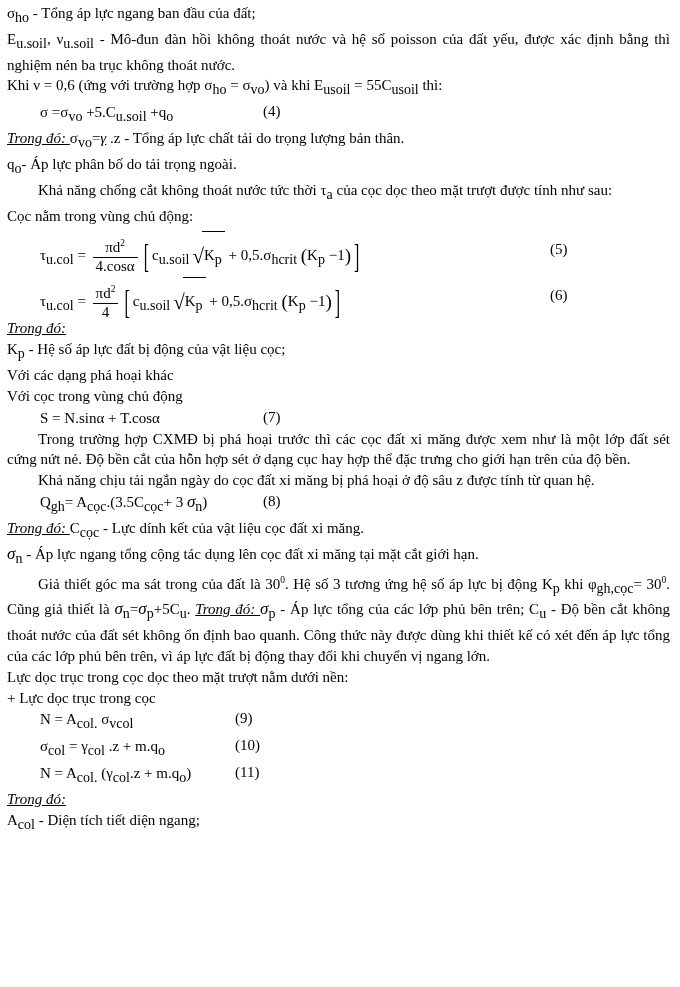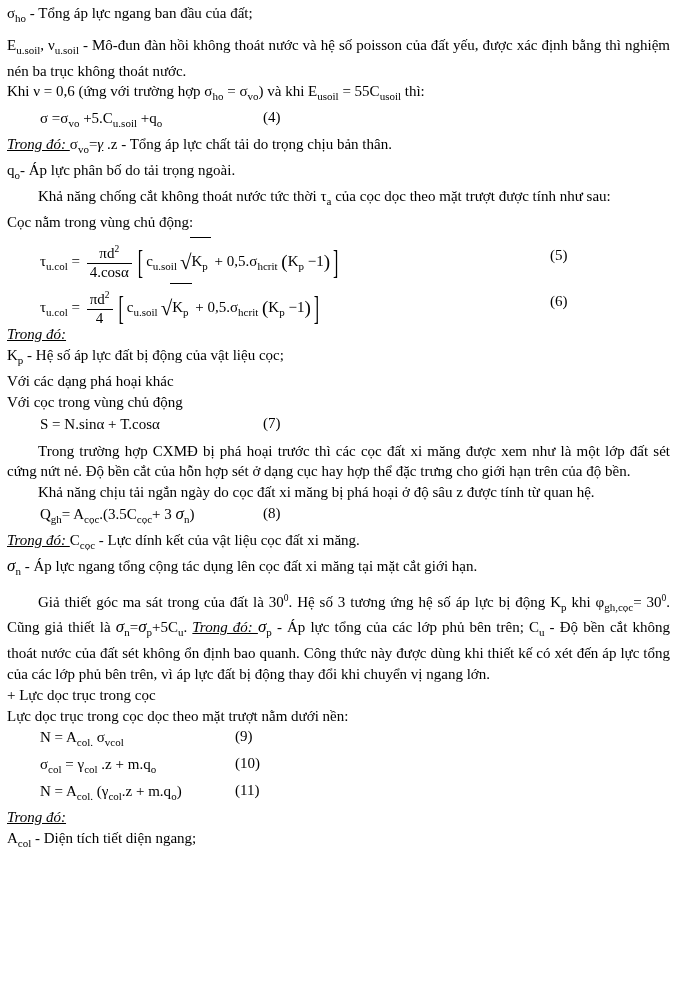--- a/index.html
+++ b/index.html
@@ -5,27 +5,27 @@
   html, body { margin: 0; padding: 0; }
   body {
     width: 680px; height: 987px;
     background: #ffffff; color: #000000;
     font-family: "Liberation Serif", "DejaVu Serif", serif;
     font-size: 15px;
     overflow: hidden;
   }
   .doc { padding: 3px 10px 0 7px; }
   .line { position: relative; line-height: 20.8px; }
-  .justify { text-align: justify; margin-top: 6px; }
+  .justify { text-align: justify; }
   .indent { text-indent: 31px; }
   .formula { padding-left: 33px; line-height: 22px; }
   .formula.tall { line-height: 46px; height: 46px; white-space: nowrap; }
   .it { font-style: italic; text-decoration: underline; }
   .lg { font-style: italic; font-size: 17px; }
-  .sb { font-size: 11px; vertical-align: -4px; }
+  .sb { font-size: 14px; vertical-align: -4px; }
   .sp { font-size: 9.5px; vertical-align: 6px; }
   .frac { display: inline-block; text-align: center; vertical-align: middle; margin: 12px 3px; line-height: 1.15; }
   .frac .fn, .frac .fd { display: block; padding: 0 3px; }
   .frac .fd { border-top: 1.3px solid #000; }
   .sqrt { display: inline-block; white-space: nowrap; margin-left: 3px; }
   .sqrt .rad { font-size: 21px; line-height: 1; vertical-align: -3px; margin-right: -2px; }
   .sqrt .rc { border-top: 1.3px solid #000; display: inline-block; padding: 0 3px 0 2px; }
   .br { display: inline-block; transform: scaleY(2.05); font-size: 16px; margin: 0 3px; vertical-align: middle; }
   .pr { font-size: 19px; vertical-align: -2px; }
   .eqnum { position: absolute; top: 0; line-height: 20.8px; }
@@ -36,38 +36,38 @@
 </style>
 </head>
 <body>
 
 <div class="doc">
   <div>
       <div class="line para"><span>σ</span><span class="sb">ho</span><span> - Tổng áp lực ngang ban đầu của đất;</span></div>
       <div class="line para justify"><span>E</span><span class="sb">u.soil</span><span>, ν</span><span class="sb">u.soil</span><span> - Mô-đun đàn hồi không thoát nước và hệ số poisson của đất yếu, được xác định bằng thì nghiệm nén ba trục không thoát nước.</span></div>
       <div class="line para"><span>Khi ν = 0,6 (ứng với trường hợp σ</span><span class="sb">ho</span><span> = σ</span><span class="sb">vo</span><span>) và khi E</span><span class="sb">usoil</span><span> = 55C</span><span class="sb">usoil</span><span> thì:</span></div>
       <div class="line formula"><span>σ =σ</span><span class="sb">vo</span><span> +5.C</span><span class="sb">u.soil</span><span> +q</span><span class="sb">o</span><span class="eqnum mid">(4)</span></div>
-      <div class="line para"><span class="it">Trong đó: </span><span>σ</span><span class="sb">vo</span><span>=</span><span class="it">γ</span><span> .z - Tổng áp lực chất tải do trọng chịu bản thân.</span></div>
+      <div class="line para"><span class="it">Trong đó: </span><span>σ</span><span class="sb">vo</span><span>=</span><span class="it">γ</span><span> .z - Tổng áp lực chất tải do trọng lượng bản thân.</span></div>
       <div class="line para"><span>q</span><span class="sb">o</span><span>- Áp lực phân bố do tải trọng ngoài.</span></div>
       <div class="line para indent"><span>Khả năng chống cắt không thoát nước tức thời τ</span><span class="sb">a</span><span> của cọc dọc theo mặt trượt được tính như sau:</span></div>
       <div class="line para"><span>Cọc nằm trong vùng chủ động:</span></div>
       <div class="line formula tall"><span>τ</span><span class="sb">u.col</span><span> = </span><span class="frac"><span class="fn"><span>πd</span><span class="sp">2</span></span><span class="fd"><span>4.cosα</span></span></span><span class="br">[</span><span>c</span><span class="sb">u.soil</span><span class="sqrt"><span class="rad">√</span><span class="rc"><span>K</span><span class="sb">p</span></span></span><span> + 0,5.σ</span><span class="sb">hcrit</span><span> </span><span class="pr">(</span><span>K</span><span class="sb">p</span><span> −1</span><span class="pr">)</span><span class="br">]</span><span class="eqnum right">(5)</span></div>
       <div class="line formula tall"><span>τ</span><span class="sb">u.col</span><span> = </span><span class="frac"><span class="fn"><span>πd</span><span class="sp">2</span></span><span class="fd"><span>4</span></span></span><span class="br">[</span><span>c</span><span class="sb">u.soil</span><span class="sqrt"><span class="rad">√</span><span class="rc"><span>K</span><span class="sb">p</span></span></span><span> + 0,5.σ</span><span class="sb">hcrit</span><span> </span><span class="pr">(</span><span>K</span><span class="sb">p</span><span> −1</span><span class="pr">)</span><span class="br">]</span><span class="eqnum right">(6)</span></div>
       <div class="line para"><span class="it">Trong đó:</span></div>
       <div class="line para"><span>K</span><span class="sb">p</span><span> - Hệ số áp lực đất bị động của vật liệu cọc;</span></div>
       <div class="line para"><span>Với các dạng phá hoại khác</span></div>
       <div class="line para"><span>Với cọc trong vùng chủ động</span></div>
       <div class="line formula"><span>S = N.sinα + T.cosα</span><span class="eqnum mid">(7)</span></div>
       <div class="line para indent justify"><span>Trong trường hợp CXMĐ bị phá hoại trước thì các cọc đất xi măng được xem như là một lớp đất sét cứng nứt nẻ. Độ bền cắt của hỗn hợp sét ở dạng cục hay hợp thể đặc trưng cho giới hạn trên của độ bền.</span></div>
       <div class="line para indent"><span>Khả năng chịu tải ngắn ngày do cọc đất xi măng bị phá hoại ở độ sâu z được tính từ quan hệ.</span></div>
       <div class="line formula"><span>Q</span><span class="sb">gh</span><span>= A</span><span class="sb">cọc</span><span>.(3.5C</span><span class="sb">cọc</span><span>+ 3 </span><span class="lg">σ</span><span class="sb">n</span><span>)</span><span class="eqnum mid">(8)</span></div>
       <div class="line para"><span class="it">Trong đó: </span><span>C</span><span class="sb">cọc</span><span> - Lực dính kết của vật liệu cọc đất xi măng.</span></div>
       <div class="line para"><span class="lg">σ</span><span class="sb">n</span><span> - Áp lực ngang tổng cộng tác dụng lên cọc đất xi măng tại mặt cắt giới hạn.</span></div>
       <div class="line para indent justify"><span>Giả thiết góc ma sát trong của đất là 30</span><span class="sp">0</span><span>. Hệ số 3 tương ứng hệ số áp lực bị động K</span><span class="sb">p</span><span> khi φ</span><span class="sb">gh,cọc</span><span>= 30</span><span class="sp">0</span><span>. Cũng giả thiết là </span><span class="lg">σ</span><span class="sb">n</span><span>=</span><span class="lg">σ</span><span class="sb">p</span><span>+5C</span><span class="sb">u</span><span>. </span><span class="it">Trong đó: </span><span class="lg">σ</span><span class="sb">p</span><span> - Áp lực tổng của các lớp phủ bên trên; C</span><span class="sb">u</span><span> - Độ bền cắt không thoát nước của đất sét không ổn định bao quanh. Công thức này được dùng khi thiết kế có xét đến áp lực tổng của các lớp phủ bên trên, vì áp lực đất bị động thay đổi khi chuyển vị ngang lớn.</span></div>
+      <div class="line para"><span>Lực dọc trục trong cọc dọc theo mặt trượt nằm dưới nền:</span></div>
       <div class="line para"><span>+ Lực dọc trục trong cọc</span></div>
-      <div class="line para"><span>Lực dọc trục trong cọc dọc theo mặt trượt nằm dưới nền:</span></div>
       <div class="line formula"><span>N = A</span><span class="sb">col.</span><span> σ</span><span class="sb">vcol</span><span class="eqnum mid9">(9)</span></div>
       <div class="line formula"><span>σ</span><span class="sb">col</span><span> = γ</span><span class="sb">col</span><span> .z + m.q</span><span class="sb">o</span><span class="eqnum mid9">(10)</span></div>
       <div class="line formula"><span>N = A</span><span class="sb">col.</span><span> (γ</span><span class="sb">col</span><span>.z + m.q</span><span class="sb">o</span><span>)</span><span class="eqnum mid9">(11)</span></div>
       <div class="line para"><span class="it">Trong đó:</span></div>
       <div class="line para"><span>A</span><span class="sb">col</span><span> - Diện tích tiết diện ngang;</span></div>
     </div>
 </div>
 
 </body></html>

